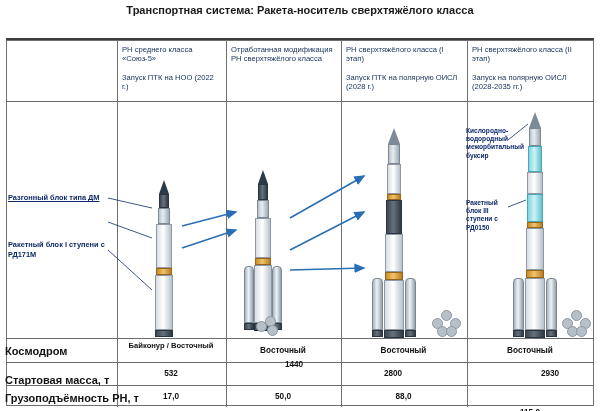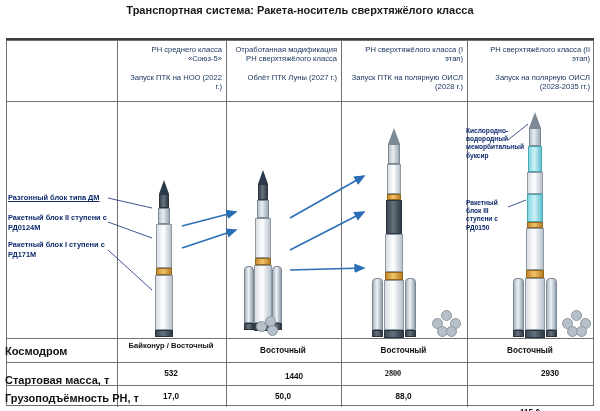--- a/index.html
+++ b/index.html
@@ -50,21 +50,21 @@
     border: 1px solid #6f6f6f;
     box-sizing: border-box;
   }
   .vline { position: absolute; top: 0; width: 1px; background: #6f6f6f; }
   .hline { position: absolute; left: 0; width: 100%; height: 1px; background: #6f6f6f; }
 
   
   .colhead {
     position: absolute;
     top: 1px;
-    text-align: right;
+    text-align: left;
     font-size: 7.6px;
     color: #14305a;
     line-height: 1.25;
     box-sizing: border-box;
     padding: 3px 4px 0 4px;
   }
   .colhead .sub {
     display: block;
     margin-top: 9px;
     color: #14305a;
@@ -145,21 +145,20 @@
     <div class="hline" style="top:297px;"></div>
     <div class="hline" style="top:321px;"></div>
     <div class="hline" style="top:344px;"></div>
 
     <div class="colhead" style="left:111px; width:108px;">
       <span>РН среднего класса «Союз-5»</span>
       <span class="sub">Запуск ПТК на НОО (2022 г.)</span>
     </div>
     <div class="colhead" style="left:220px; width:114px;">
       <span>Отработанная модификация РН сверхтяжёлого класса</span>
-      <span class="sub">Облёт ПТК Луны (2027 г.)</span>
     </div>
     <div class="colhead" style="left:335px; width:125px;">
       <span>РН сверхтяжёлого класса (I этап)</span>
       <span class="sub">Запуск ПТК на полярную ОИСЛ (2028 г.)</span>
     </div>
     <div class="colhead" style="left:461px; width:126px;">
       <span>РН сверхтяжёлого класса (II этап)</span>
       <span class="sub">Запуск на полярную ОИСЛ (2028-2035 гг.)</span>
     </div>
   </div>
@@ -240,21 +239,20 @@
 
   <div class="dotgroup" style="left:562px; top:310px; width:32px; height:26px;">
     <div class="dot" style="left:9px; top:0px; width:9px; height:9px;"></div>
     <div class="dot" style="left:0px; top:8px; width:9px; height:9px;"></div>
     <div class="dot" style="left:18px; top:8px; width:9px; height:9px;"></div>
     <div class="dot" style="left:5px; top:16px; width:9px; height:9px;"></div>
     <div class="dot" style="left:14px; top:16px; width:9px; height:9px;"></div>
   </div>
 
   <div class="annot" style="left:8px; top:193px; width:100px;text-decoration:underline;">Разгонный блок типа ДМ</div>
-  <div class="annot" style="left:8px; top:213px; width:100px;">Ракетный блок II ступени с РД0124М</div>
   <div class="annot" style="left:8px; top:240px; width:100px;">Ракетный блок I ступени с РД171М</div>
 
   <div class="annot-right" style="left:466px; top:127px; width:44px;">Кислородно-водородный межорбитальный буксир</div>
   <div class="annot-right" style="left:466px; top:199px; width:44px;">Ракетный блок III ступени с РД0150</div>
 
   <svg width="600" height="411" style="position:absolute; left:0; top:0; pointer-events:none;">
     <line x1="108" y1="198" x2="152" y2="208" stroke="#0e2a6b" stroke-width="0.8"></line>
     <line x1="108" y1="222" x2="152" y2="238" stroke="#0e2a6b" stroke-width="0.8"></line>
     <line x1="108" y1="250" x2="152" y2="290" stroke="#0e2a6b" stroke-width="0.8"></line>
     <line x1="508" y1="140" x2="528" y2="124" stroke="#0e2a6b" stroke-width="0.8"></line>
@@ -282,22 +280,22 @@
   <div class="rowlabel" style="top:345px;">Космодром</div>
   <div class="rowlabel" style="top:374px;">Стартовая масса, т</div>
   <div class="rowlabel" style="top:392px;">Грузоподъёмность  РН, т</div>
 
   <div class="cellval" style="left:117px; top:341px; width:108px; font-size:7.6px;">Байконур / Восточный</div>
   <div class="cellval" style="left:226px; top:346px; width:114px;">Восточный</div>
   <div class="cellval" style="left:341px; top:346px; width:125px;">Восточный</div>
   <div class="cellval" style="left:467px; top:346px; width:126px;">Восточный</div>
 
   <div class="cellval" style="left:117px; top:369px; width:108px;">532</div>
-  <div class="cellval" style="left:226px; top:372px; width:136px;">1440</div>
-  <div class="cellval" style="left:341px; top:369px; width:104px;font-family:Liberation Serif, serif;">2800</div>
+  <div class="cellval" style="left:226px; top:360px; width:136px;">1440</div>
+  <div class="cellval" style="left:341px; top:369px; width:104px;">2800</div>
   <div class="cellval" style="left:487px; top:369px; width:126px;">2930</div>
 
   <div class="cellval" style="left:117px; top:392px; width:108px;">17,0</div>
   <div class="cellval" style="left:226px; top:392px; width:114px;">50,0</div>
   <div class="cellval" style="left:341px; top:392px; width:125px;">88,0</div>
   <div class="cellval" style="left:467px; top:408px; width:126px;">115,0</div>
 
 </div>
 
 </body></html>

